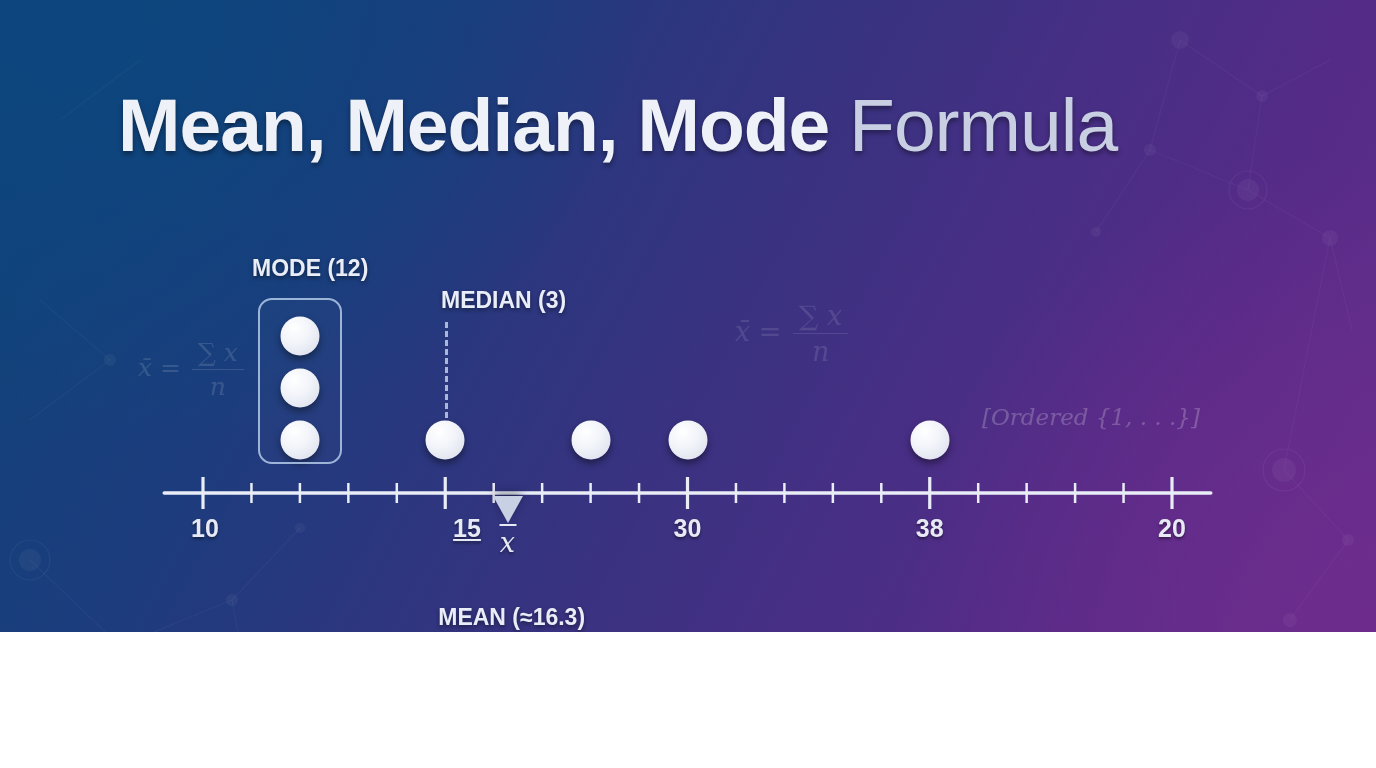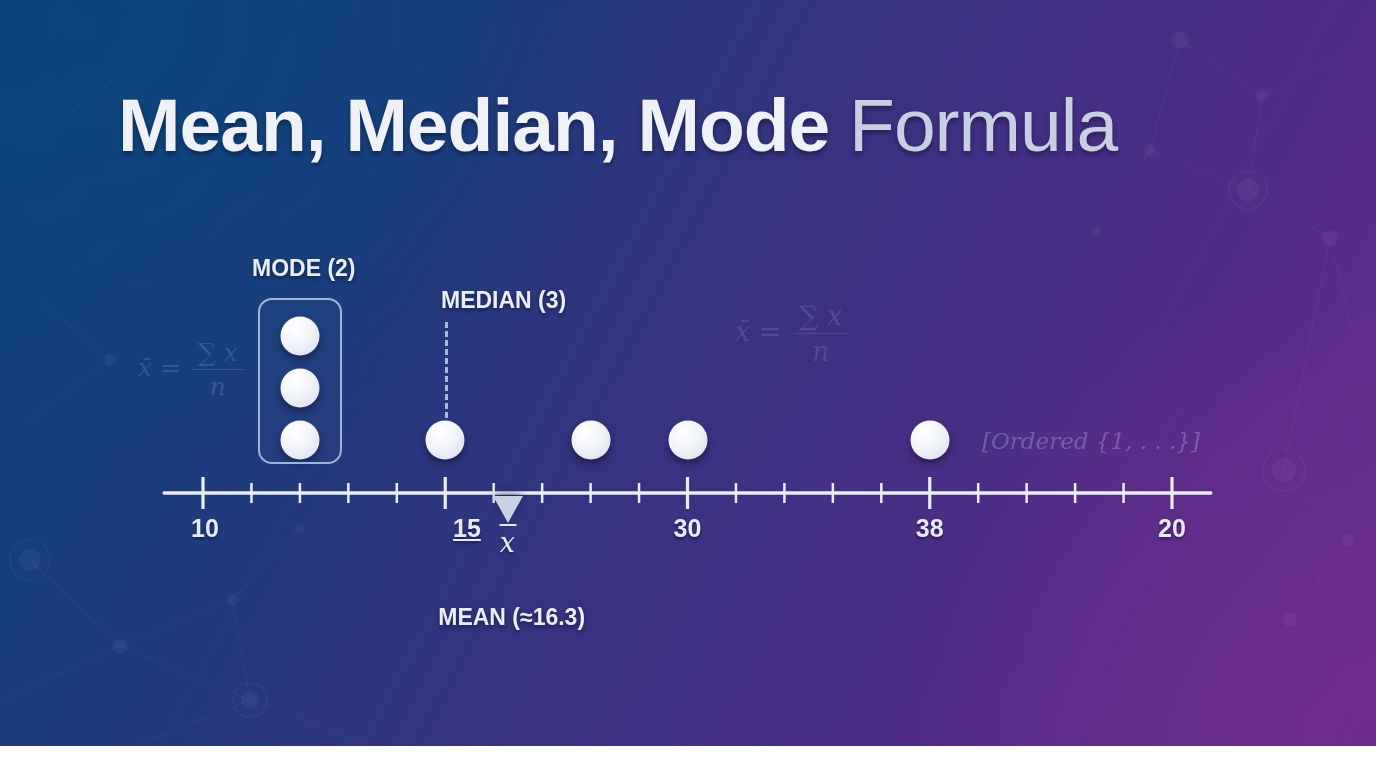--- a/index.html
+++ b/index.html
@@ -4,21 +4,21 @@
 <title>Mean, Median, Mode Formula</title>
 <style>
   * { margin:0; padding:0; box-sizing:border-box; }
   html, body {
     width:1376px; height:768px;
     overflow:hidden;
     font-family:"Liberation Sans", sans-serif;
   }
   #stage {
     position:relative;
-    width:1376px; height:746px;
+    width:1376px; height:632px;
     background:
       radial-gradient(ellipse 900px 700px at 6% 4%,   rgba(12,70,126,0.95) 0%, rgba(12,70,126,0) 62%),
       radial-gradient(ellipse 800px 800px at 100% 100%, rgba(110,44,140,0.95) 0%, rgba(110,44,140,0) 60%),
       linear-gradient(118deg, #0d4478 0%, #1d3c7d 26%, #33347f 46%, #452f84 64%, #562b88 82%, #65308e 100%);
     overflow:hidden;
   }
 
   
   #net { position:absolute; inset:0; opacity:0.5; pointer-events:none; }
 
@@ -46,21 +46,21 @@
     text-align:center; margin:0 3px;
   }
   .formula .num { display:block; padding:0 6px 2px; }
   .formula .den { display:block; border-top:1.5px solid currentColor; padding:2px 6px 0; }
   .formula .vi { font-style:italic; }
 
   #formula-left  { left:138px;  top:338px;  font-size:25px; opacity:0.13; }
   #formula-right { left:735px;  top:300px;  font-size:27px; opacity:0.11; }
 
   #ordered-note {
-    position:absolute; left:982px; top:428px;
+    position:absolute; left:982px; top:404px;
     font-family:"DejaVu Serif", serif;
     font-style:italic; font-size:23px;
     color:#ffffff; opacity:0.22; white-space:nowrap;
   }
 
   
   #axis { position:absolute; left:0; top:0; width:1376px; height:768px; pointer-events:none; }
 
   
   .tick-label {
@@ -246,21 +246,21 @@
       <div class="dot" style="left: 299.9px; top: 440px;"></div>
       <div class="dot" style="left: 299.9px; top: 388px;"></div>
       <div class="dot" style="left: 299.9px; top: 336px;"></div>
       <div id="mode-box" style="left: 257.9px; top: 298px; width: 84px; height: 166px;"></div>
       <div class="dot" style="left: 445.25px; top: 440px;"></div>
       <div class="dot" style="left: 590.6px; top: 440px;"></div>
       <div class="dot" style="left: 687.5px; top: 440px;"></div>
       <div class="dot" style="left: 929.75px; top: 440px;"></div>
     </div>
 
-  <div class="annot" id="mode-label" style="left:252px; top:255px;">MODE (2)</div>
+  <div class="annot" id="mode-label" style="left:252px; top:255px;">MODE (12)</div>
 
   <div class="annot" id="median-label" style="left:441px; top:287px;">MEDIAN (3)</div>
   <div id="median-line" style="left: 445.25px; top: 322px; height: 96px;"></div>
 
   <div id="mean-marker" style="left: 508.235px; top: 496px;"></div>
   <div id="mean-symbol" style="left: 508.235px; top: 524px;">
     <span class="bar"></span><span>x</span>
   </div>
   <div class="annot" id="mean-label" style="top: 604px; left: 438.235px;">MEAN (≈16.3)</div>
 

